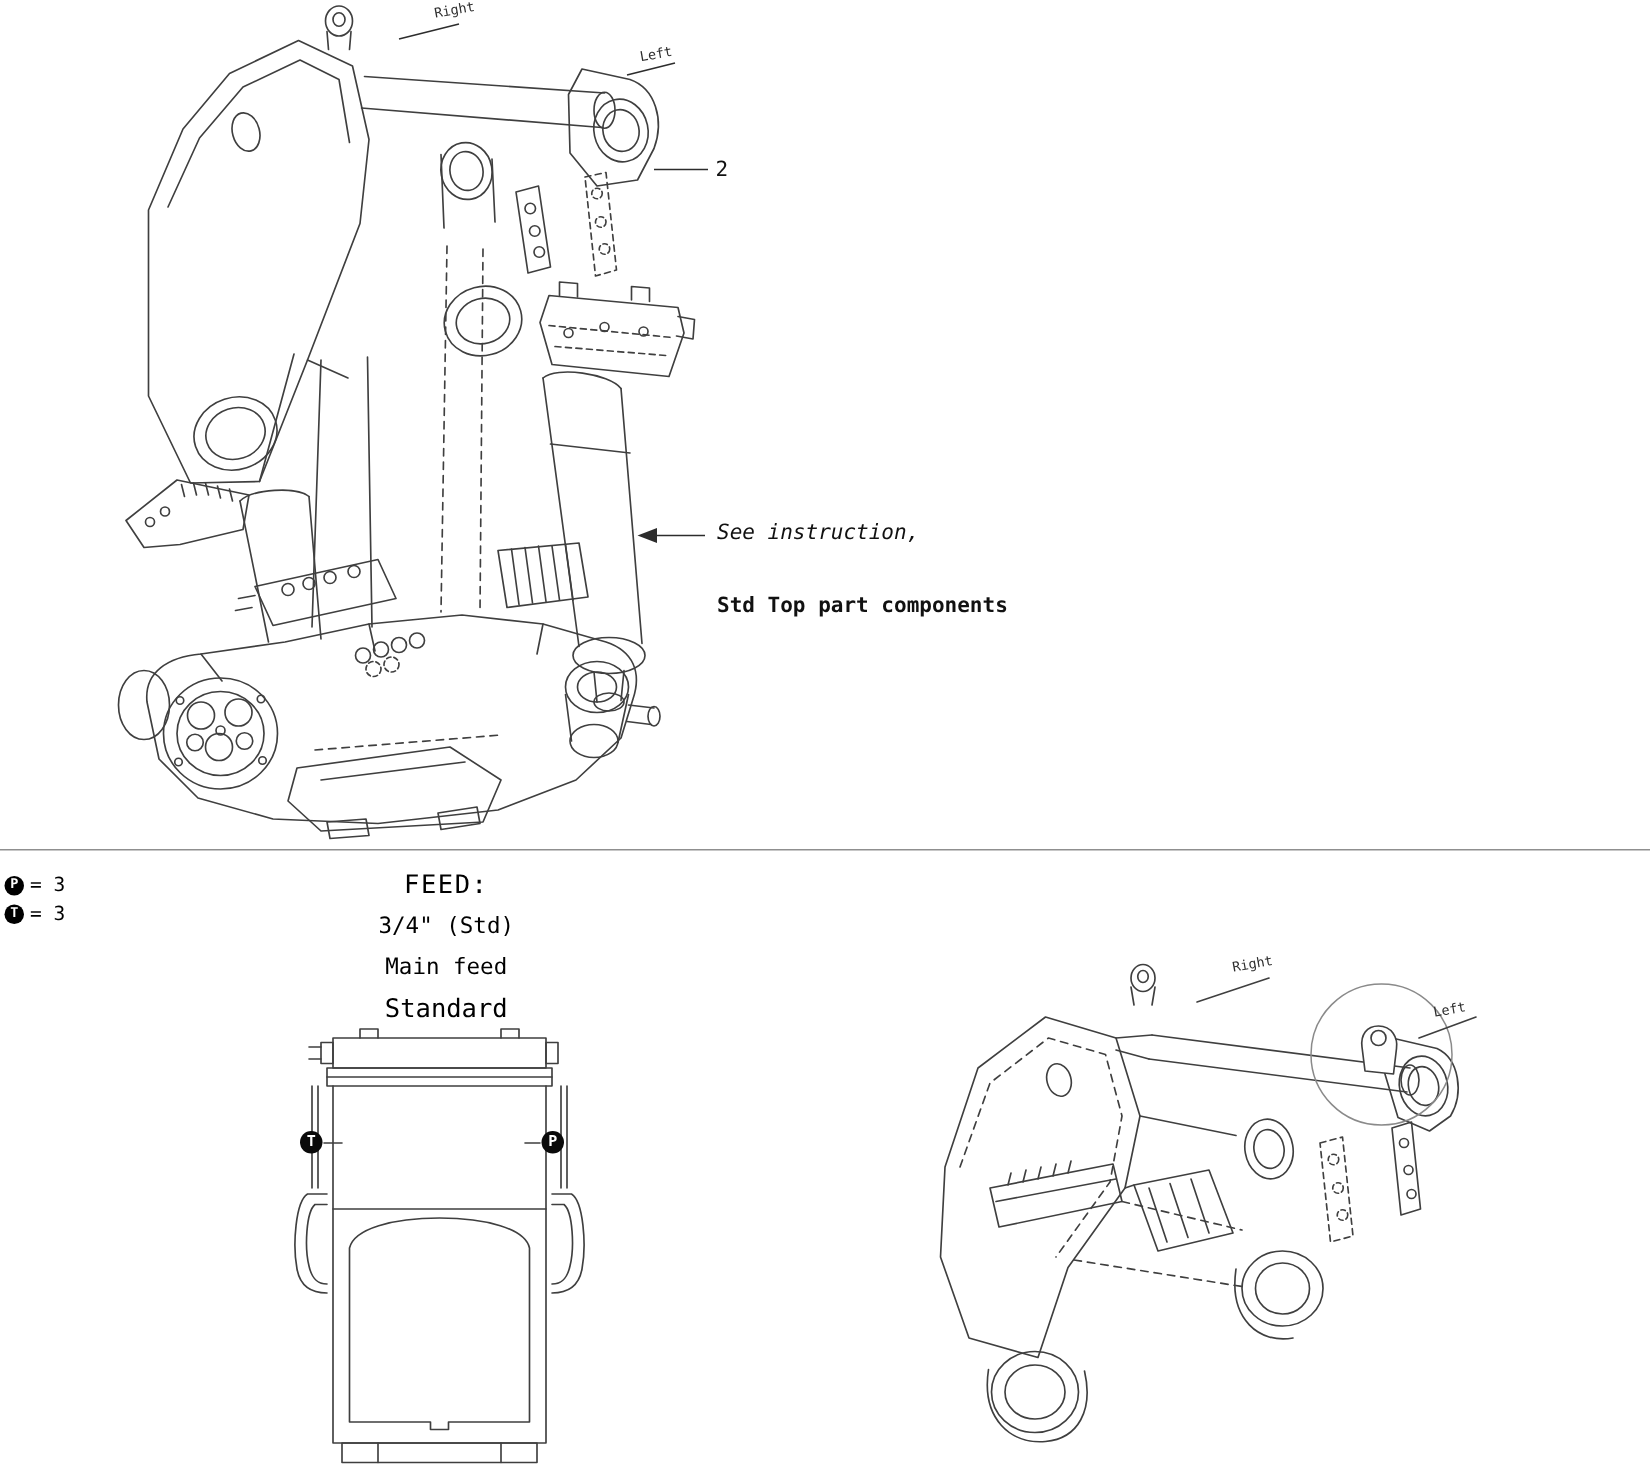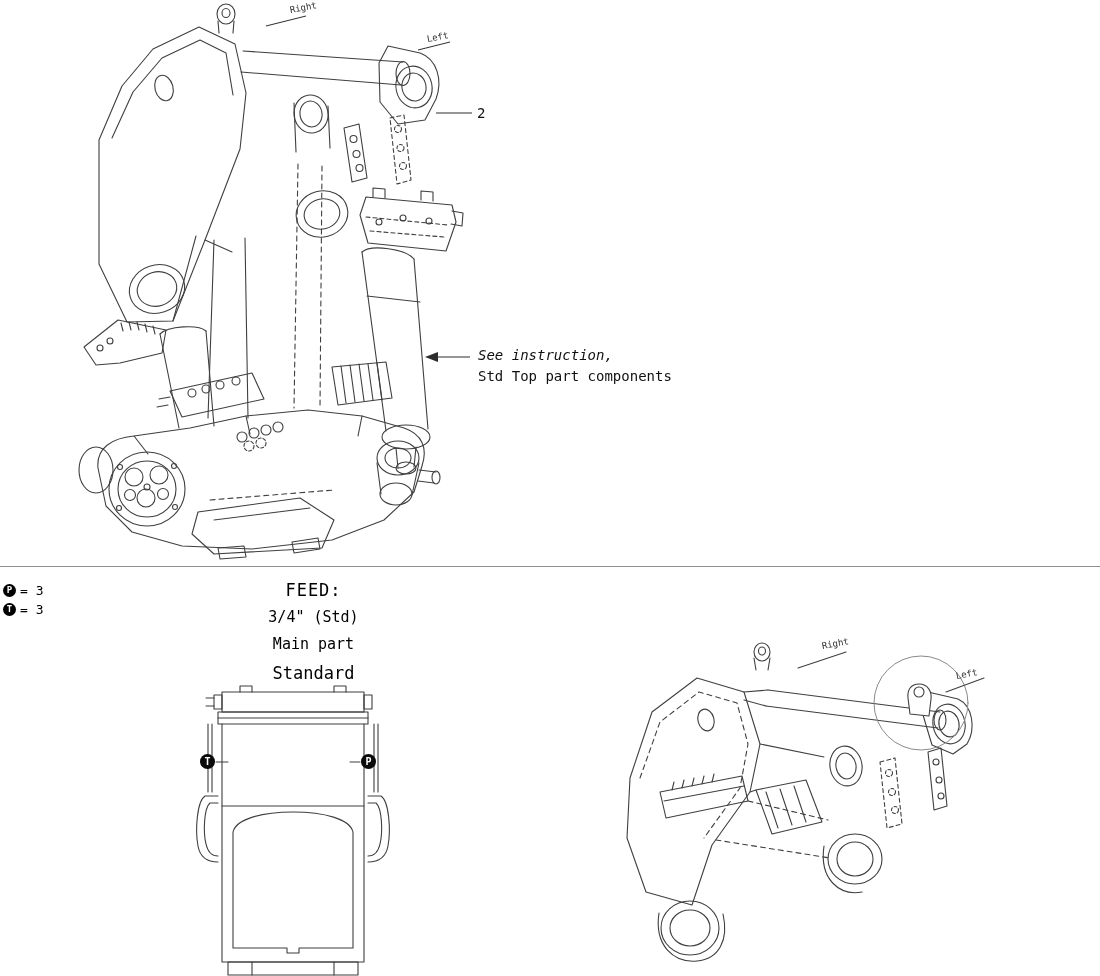--- a/index.html
+++ b/index.html
@@ -3,21 +3,21 @@
 <meta charset="utf-8">
 <style>
   html,body{margin:0;padding:0;background:#fff;}
   #page{position:relative;width:1100px;height:976px;background:#ffffff;overflow:hidden;
         font-family:"DejaVu Sans Mono","Liberation Mono",monospace;color:#1a1a1a;}
   .abs{position:absolute;}
   .lbl-small{font-size:9px;color:#2e2e2e;transform-origin:left top;white-space:nowrap;}
   .rot{transform:rotate(-10deg);}
   .callout{font-size:14px;color:#111;}
   .note1{font-size:14px;font-style:italic;color:#111;white-space:nowrap;}
-  .note2{font-size:14px;font-weight:normal;color:#111;white-space:nowrap;}
+  .note2{font-size:14px;font-weight:bold;color:#111;white-space:nowrap;margin-top:28px;}
   .divider{position:absolute;left:0;top:566px;width:1100px;height:1px;background:#8f8f8f;}
   .legend-row{display:flex;align-items:center;gap:4px;font-size:13px;color:#000;}
   .pt-circle{display:inline-flex;align-items:center;justify-content:center;
              width:13px;height:13px;border-radius:50%;background:#000;color:#fff;
              font-size:9px;font-weight:bold;line-height:1;}
   .pt-marker{display:flex;align-items:center;justify-content:center;
              width:15px;height:15px;border-radius:50%;background:#0a0a0a;color:#fff;
              font-size:10px;font-weight:bold;line-height:1;}
   .feed-block{width:215px;text-align:center;color:#000;}
   .feed-title{font-size:17px;letter-spacing:1px;}
@@ -240,24 +240,24 @@
 
   <div class="abs legend-row" style="left:3px;top:583px;">
     <span class="pt-circle">P</span>
     <span>= 3</span>
   </div>
   <div class="abs legend-row" style="left:3px;top:602px;">
     <span class="pt-circle">T</span>
     <span>= 3</span>
   </div>
 
-  <div class="abs feed-block" style="left:206px;top:580px;">
+  <div class="abs feed-block" style="left:190px;top:580px;">
     <div class="feed-title">FEED:</div>
     <div class="feed-size">3/4" (Std)</div>
-    <div class="feed-name">Main part</div>
+    <div class="feed-name">Main feed</div>
     <div class="feed-variant">Standard</div>
   </div>
 
   <div class="abs pt-marker" style="left:200px;top:754px;">T</div>
   <div class="abs pt-marker" style="left:361px;top:754px;">P</div>
 
   <div class="abs lbl-small rot" style="left:821px;top:641px;">Right</div>
   <div class="abs lbl-small rot" style="left:955px;top:671px;">Left</div>
 
 </div>

